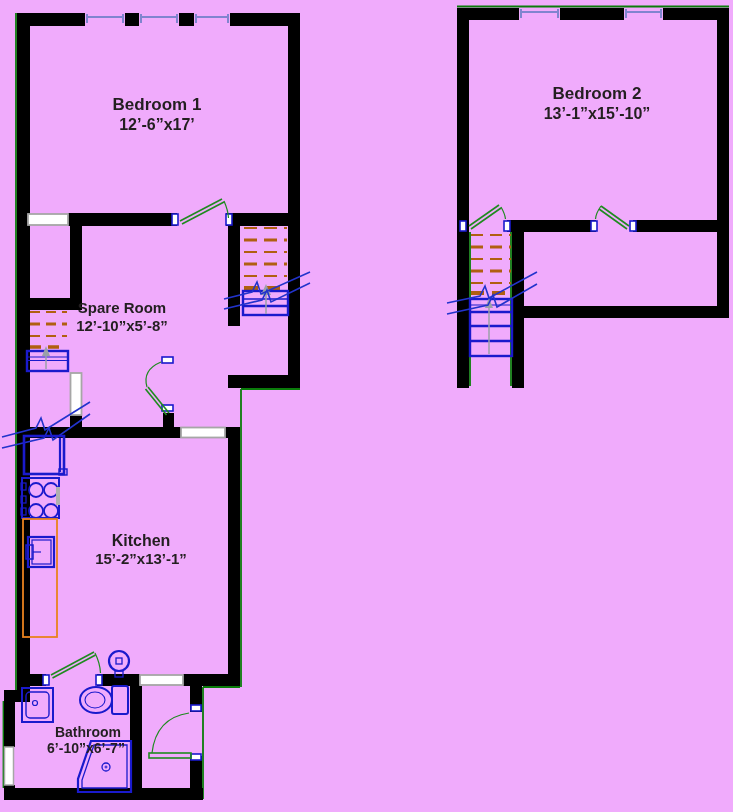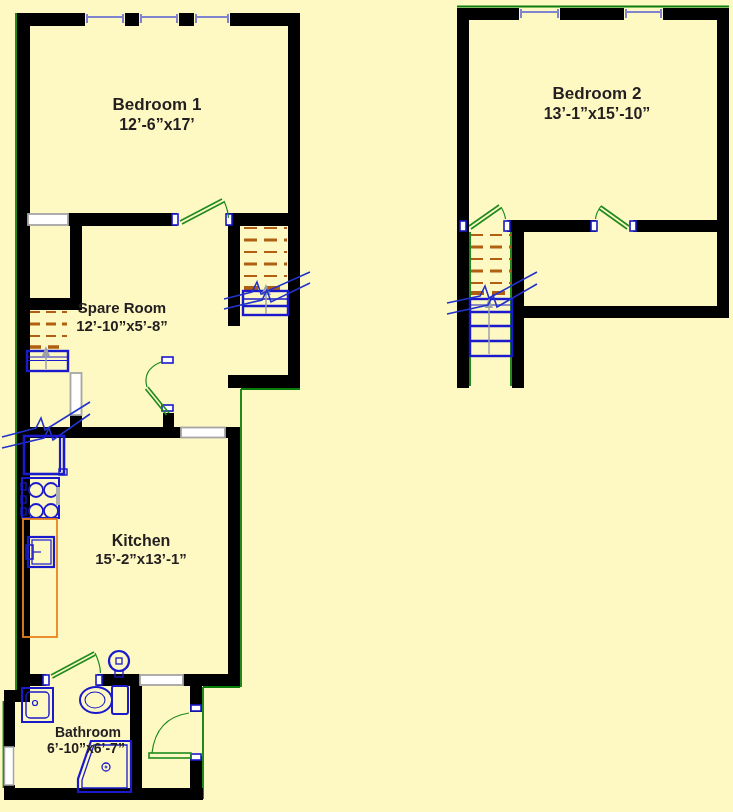--- a/index.html
+++ b/index.html
@@ -1,16 +1,16 @@
 <!DOCTYPE html>
 <html style="--wall: #000000; --exterior: #0a7c0a; --door: #1f8a1f; --fixture: #1a1acc; --stair_upper: #b05f10; --stair_lower: #1a1acc; --break_line: #2233cc; --counter: #e8821e; --opening: #a6a6a6; --window: #8084cf; --arrow: #9aa0a8; --text: #231f20;"><head>
 <meta charset="utf-8">
 <style>
   html,body{margin:0;padding:0;background:#ffffff;}
-  .stage{position:relative;width:733px;height:812px;background:#fef9c3;overflow:hidden;}
+  .stage{position:relative;width:733px;height:812px;background:#f0abfc;overflow:hidden;}
   svg{display:block;}
   .wall{fill:var(--wall);}
   .gopen{fill:#ffffff;stroke:var(--opening);stroke-width:1.8;}
   .win{stroke:var(--window);stroke-width:2;fill:none;}
   .winbox{fill:#ffffff;stroke:var(--opening);stroke-width:1.5;}
   .greenline{stroke:var(--exterior);stroke-width:1.8;fill:none;}
   .door{stroke:var(--door);stroke-width:1.6;fill:none;}
   .doorarc{stroke:var(--door);stroke-width:1.2;fill:none;}
   .jamb{fill:#ffffff;stroke:var(--fixture);stroke-width:1.6;}
   .fix{stroke:var(--fixture);fill:none;}

